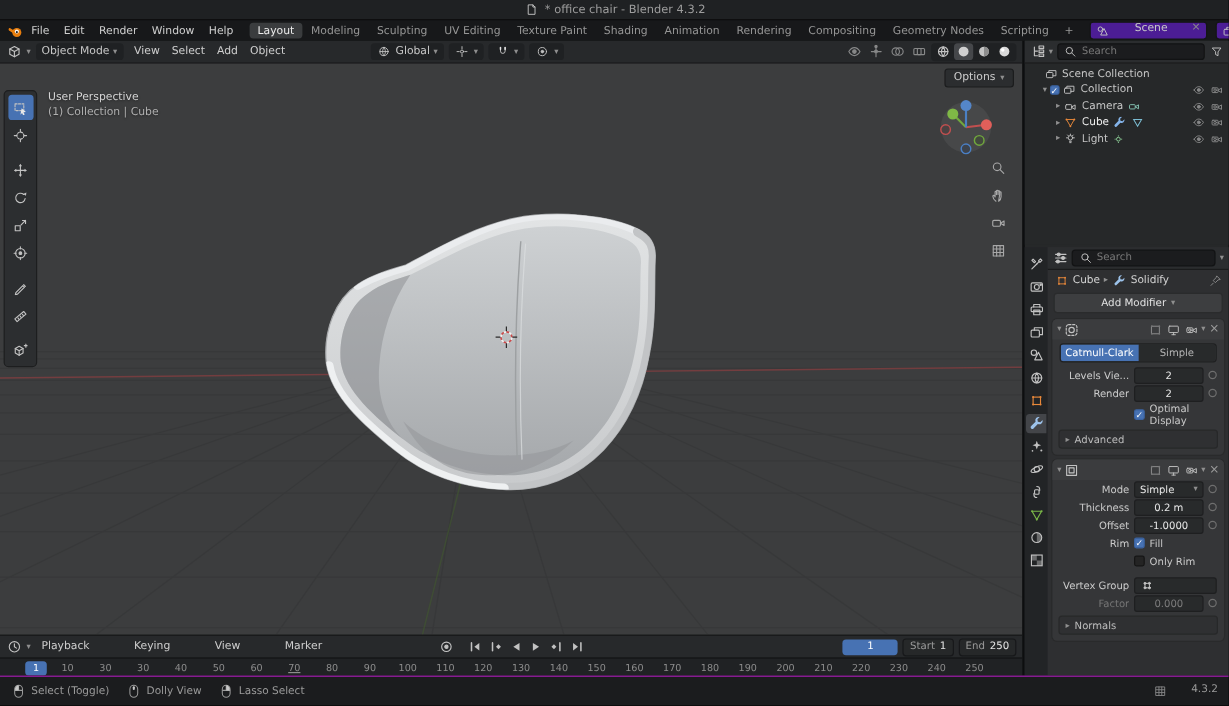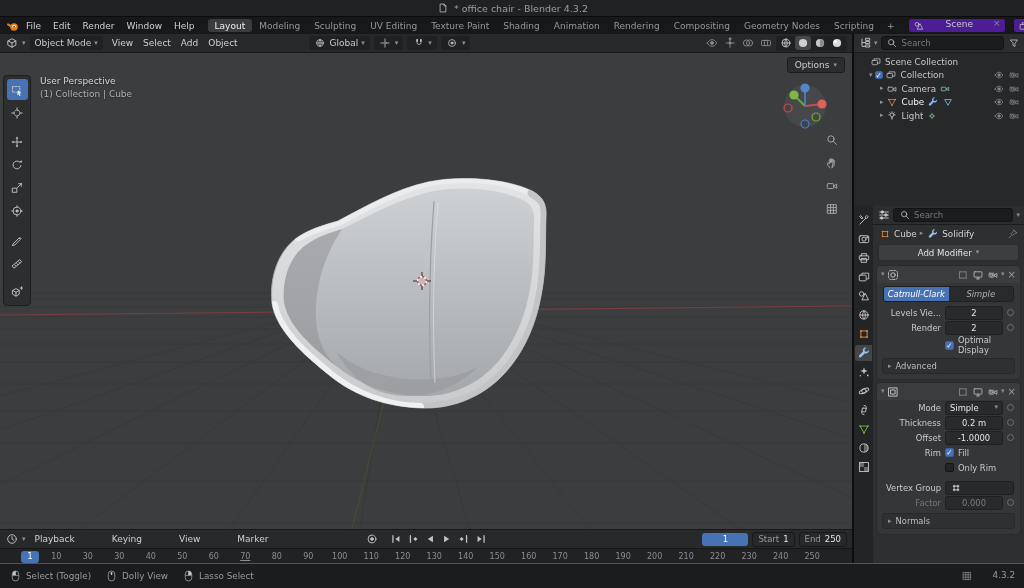--- a/index.html
+++ b/index.html
@@ -90,21 +90,21 @@
   .prail{width:19px;background:#222426;display:flex;flex-direction:column;align-items:center;padding-top:6px;gap:3px;flex:none;}
   .ptab{width:17px;height:16px;display:flex;align-items:center;justify-content:center;border-radius:3px 0 0 3px;}
   .ptab.active{background:#434549;}
   .pcontent{flex:1;min-width:0;display:flex;flex-direction:column;overflow:hidden;}
   .crumb{display:flex;align-items:center;gap:3px;height:17px;padding:0 5px;color:#d2d2d2;font-size:8.8px;}
   .addmod{margin:2px 5px;height:15px;background:#3d3e40;border:1px solid #2a2b2c;border-radius:3px;
     display:flex;align-items:center;justify-content:center;gap:4px;color:#e2e2e2;font-size:8.6px;}
   .mod-panel{margin:3px 4px 1px;background:#353638;border-radius:4px;box-shadow:0 0 0 1px #292a2b;padding-bottom:4px;}
   .mod-header{display:flex;align-items:center;height:17px;gap:2px;padding:0 4px;background:#3b3c3e;border-radius:4px 4px 0 0;}
   .mod-header .x{color:#9a9a9a;font-size:10px;margin-left:1px;}
-  .seg{display:flex;height:14px;border-radius:3px;overflow:hidden;margin:3px 6px;border:1px solid #1f2021;font-style:italic;}
+  .seg{display:flex;height:14px;border-radius:3px;overflow:hidden;margin:3px 6px;border:1px solid #1f2021;}
   .seg>div{flex:1;display:flex;align-items:center;justify-content:center;font-size:8.4px;background:#282a2b;color:#b3b3b3;}
   .seg>div.active{background:#4772b3;color:#fff;}
   .prow{display:flex;align-items:center;min-height:15px;padding:0 6px;gap:4px;font-size:8.4px;}
   .plabel{width:58px;text-align:right;color:#cbcbcb;flex:none;white-space:nowrap;overflow:hidden;}
   .pfield{flex:1;height:12px;background:#282a2b;border:1px solid #1e1f20;border-radius:2.5px;
     display:flex;align-items:center;justify-content:center;color:#e6e6e6;min-width:0;}
   .pfield.drop{justify-content:space-between;padding:0 4px;}
   .pfield.vg{justify-content:flex-start;padding:0 3px;gap:3px;}
   .deco{width:5px;height:5px;border:1px solid #6e6e6e;border-radius:50%;flex:none;}
   .cbrow{margin-left:62px;display:flex;align-items:center;gap:4px;}

